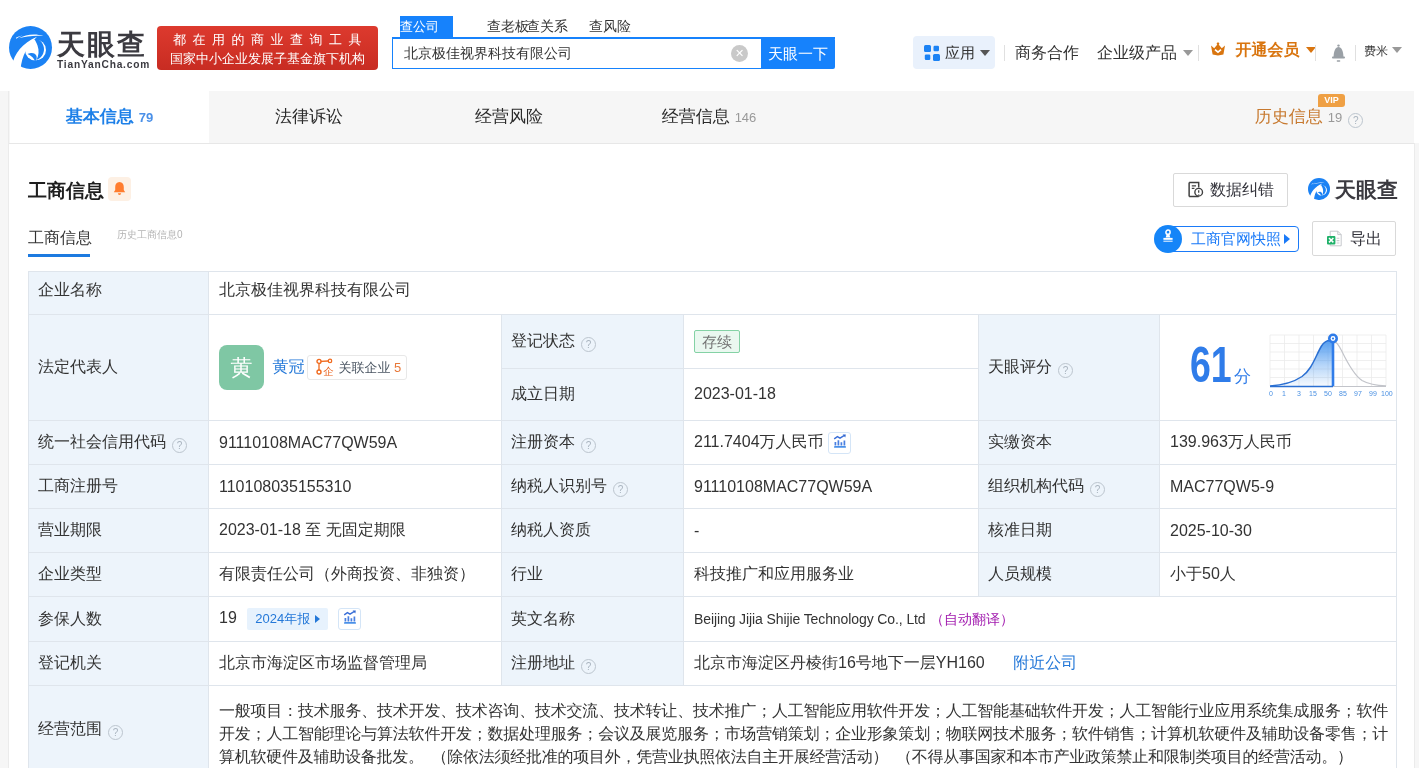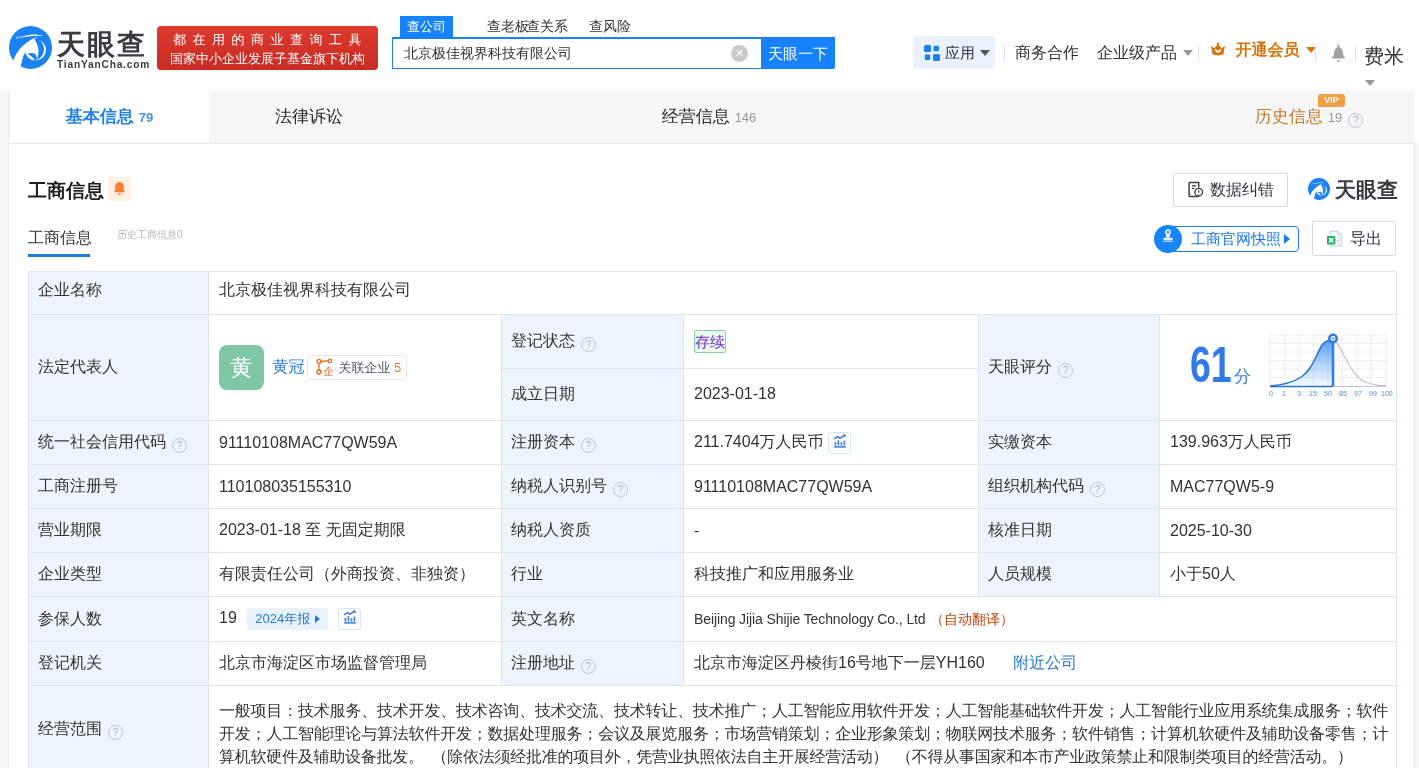--- a/index.html
+++ b/index.html
@@ -6,47 +6,47 @@
 html,body{width:1419px;height:768px;overflow:hidden;background:#fff;
   font-family:"Liberation Sans",sans-serif;color:#333}
 .abs{position:absolute}
 #page{position:relative;width:1419px;height:768px}
 
 #hdr{position:absolute;left:0;top:0;width:1419px;height:91px;background:#fff}
 .caret{display:inline-block;width:0;height:0;border-left:5px solid transparent;border-right:5px solid transparent;border-top:6px solid #666;vertical-align:2px}
 .vdiv{position:absolute;width:1px;height:16px;background:#e0e0e0;top:45px}
 
 .stab{position:absolute;top:16px;height:21px;line-height:21px;font-size:14px;color:#333}
-#stab1{left:400px;width:53px;background:#1682fc;color:#fff;text-align:center;font-size:13px}
+#stab1{left:400px;width:53px;background:#1682fc;color:#fff;font-size:13px}
 #sline{position:absolute;left:392px;top:37px;width:443px;height:2px;background:#1682fc}
 #sbox{position:absolute;left:392px;top:38px;width:369px;height:31px;background:#fff;border:1px solid #1682fc;border-right:none;line-height:29px;font-size:14px;color:#333;padding-left:11px}
 #sclear{position:absolute;left:731px;top:45px;width:17px;height:17px;border-radius:50%;background:#c9c9c9;color:#fff;font-size:11px;line-height:17px;text-align:center}
 #sbtn{position:absolute;left:761px;top:38px;width:74px;height:31px;background:#1682fc;color:#fff;font-size:15px;text-align:center;line-height:31px;border-radius:0 2px 2px 0}
 
 #nav{position:absolute;left:0;top:91px;width:1414px;height:53px;background:#f6f6f6;border-bottom:1px solid #e7e7e7}
 #nav .t{position:absolute;top:0;height:52px;line-height:52px;text-align:center;font-size:17px;color:#2a2a2a;width:200px}
 #nav .n{font-size:13px;color:#999;margin-left:5px}
 #nav #tab1{left:10px;width:199px;background:#fff;color:#1e80e8;font-weight:bold}
 #nav #tab1 .n{color:#4a90e8}
 
 .qm{display:inline-block;width:15px;height:15px;border:1px solid #bcc5ce;border-radius:50%;color:#a9b4bf;font-size:10px;line-height:13px;text-align:center;margin-left:6px;vertical-align:-2px;font-weight:normal}
 #gutL{position:absolute;left:0;top:91px;width:9px;height:677px;background:#f6f6f6;border-right:1px solid #ebebeb}
 #gutR{position:absolute;left:1414px;top:143px;width:5px;height:625px;background:#f6f6f6;border-left:1px solid #ebebeb}
 
 table{border-collapse:collapse;table-layout:fixed}
 #tbl{position:absolute;left:28px;top:271px;width:1368px}
 #tbl td{border:1px solid #dfe5ec;font-size:16px;padding:0 0 0 10px;color:#333;vertical-align:middle}
 #tbl td.l{background:#edf4fb;padding-left:9px}
-.tag-green{display:inline-block;height:23px;line-height:21px;padding:0 0;border:1px solid #84d2a5;background:#eaf8f0;color:#6d28d9;font-size:15px;border-radius:2px}
+.tag-green{display:inline-block;height:23px;line-height:21px;padding:0 7px;border:1px solid #84d2a5;background:#eaf8f0;color:#737373;font-size:15px;border-radius:2px}
 .avatar{display:inline-block;width:45px;height:45px;border-radius:8px;background:#7fc7a4;color:#fff;font-size:22px;text-align:center;line-height:45px;vertical-align:middle}
 .blue{color:#2478d8}
 .badge-rel{display:inline-block;height:25px;line-height:23px;border:1px solid #e8e8e8;background:#fff;border-radius:3px;padding:0 5px 0 8px;font-size:13px;color:#333;vertical-align:middle}
 .badge-rep{display:inline-block;height:22px;line-height:22px;background:#e7f2fd;border-radius:2px;padding:0 8px;font-size:13px;color:#2478d8}
 .icbox{display:inline-block;width:23px;height:22px;border:1px solid #d4e5f7;border-radius:3px;text-align:center;vertical-align:middle;background:#fff;line-height:20px}
-.gray{color:#c2410c}
+.gray{color:#a21caf}
 </style>
 </head>
 <body>
 <div id="page">
 
   <div id="hdr">
     <svg class="abs" style="left:9px;top:26px" width="160" height="44" viewBox="0 0 160 44">
       <defs>
         <g id="tycball">
           <circle cx="24" cy="24" r="21.5" fill="#1b82f4" transform="translate(-2.5,-2.5)"></circle>
@@ -98,26 +98,27 @@
       <span class="caret" style="border-top-color:#d9750f;margin-left:2px"></span>
     </div>
     <div class="vdiv" style="left:1315px"></div>
     <svg class="abs" style="left:1331px;top:44px" width="15" height="19" viewBox="0 0 15 19">
       <circle cx="7.5" cy="1.6" r="1.2" fill="#9aa0a6"></circle>
       <path d="M2.6 13 C2.6 7 4.6 3 7.5 3 C10.4 3 12.4 7 12.4 13 Z" fill="#9aa0a6"></path>
       <rect x="1" y="12.6" width="13" height="1.9" rx="0.9" fill="#9aa0a6"></rect>
       <rect x="5.7" y="16.2" width="3.6" height="1.5" rx="0.7" fill="#9aa0a6"></rect>
     </svg>
     <div class="vdiv" style="left:1355px"></div>
-    <div class="abs" style="left:1364px;top:43px;font-size:20px">费米 <span class="caret" style="border-top-color:#999;margin-left:1px"></span></div>
+    <div class="abs" style="left:1364px;top:43px;font-size:12px">费米 <span class="caret" style="border-top-color:#999;margin-left:1px"></span></div>
   </div>
 
   <div id="nav">
     <div class="t" id="tab1">基本信息<span class="n">79</span></div>
     <div class="t" style="left:209px">法律诉讼</div>
+    <div class="t" style="left:409px">经营风险</div>
     <div class="t" style="left:609px">经营信息<span class="n">146</span></div>
     <div class="t" style="left:1209px;color:#c7792f">历史信息<span class="n">19</span><span class="qm">?</span>
       <div class="abs" style="left:109px;top:3px;width:27px;height:13px;background:#efa044;border-radius:3px 3px 3px 0;color:#fff;font-size:9px;font-weight:bold;line-height:13px;text-align:center">VIP</div>
     </div>
   </div>
   <div id="gutL"></div>
     <div id="gutR"></div>
 
   <div class="abs" style="left:28px;top:178px;font-size:19px;font-weight:bold;color:#1f1f1f">工商信息</div>
   <div class="abs" style="left:108px;top:177px;width:23px;height:24px;background:#fdf0e4;border-radius:4px;text-align:center">

